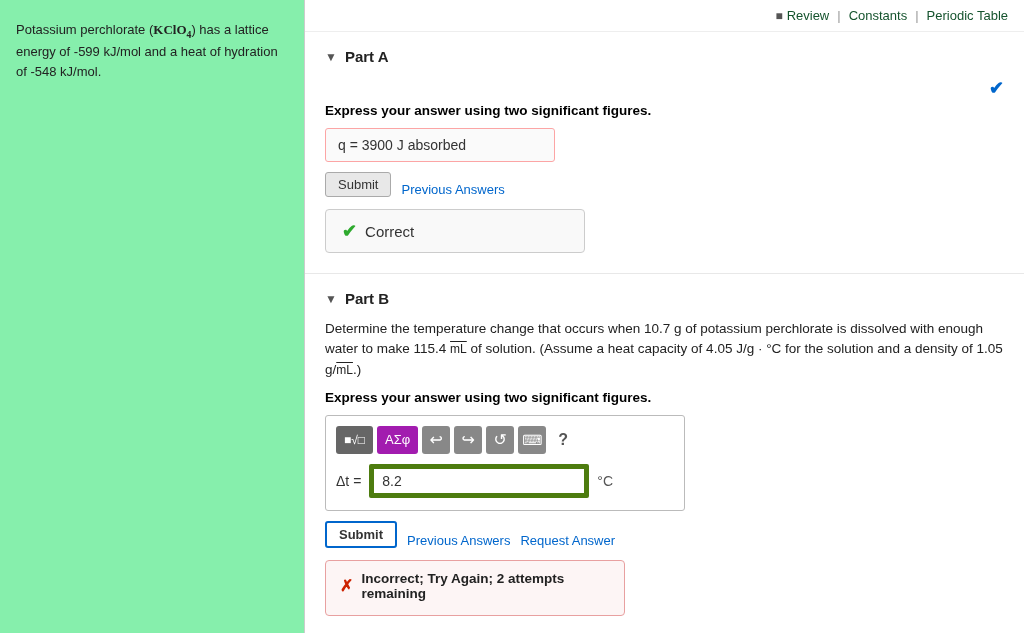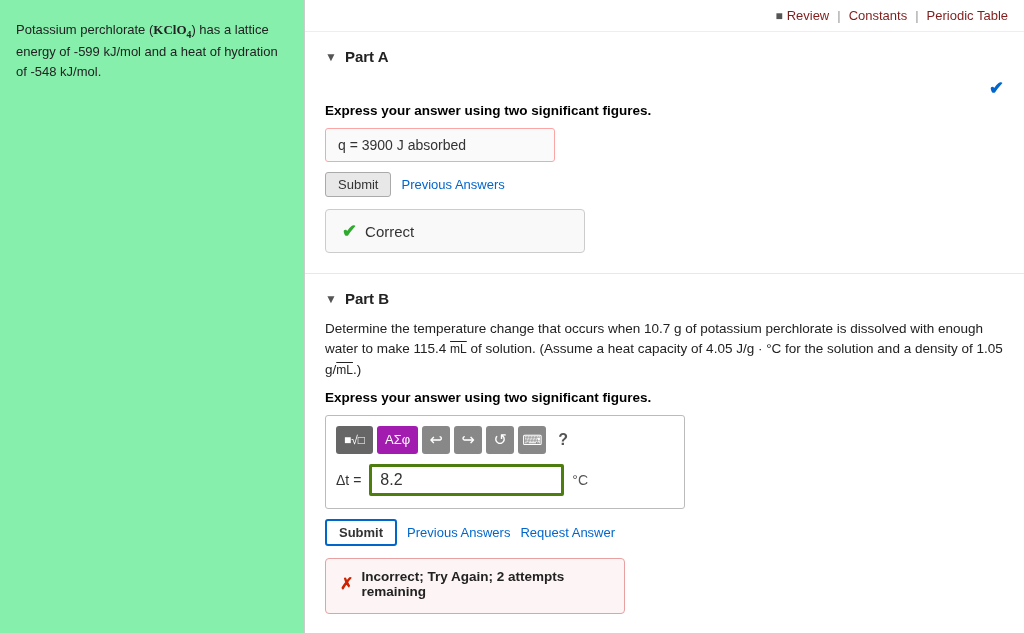--- a/index.html
+++ b/index.html
@@ -39,21 +39,21 @@
       display: flex;
       justify-content: flex-end;
       align-items: center;
       padding: 8px 16px;
       background: #fff;
       border-bottom: 1px solid #eee;
       font-size: 13px;
       gap: 4px;
     }
     .top-nav a {
-      color: #7f1d1d;
+      color: #14532d;
       text-decoration: none;
       font-size: 13px;
       text-align: center;
     }
     .top-nav .sep {
       color: #999;
       margin: 0 4px;
     }
 
     
@@ -112,21 +112,21 @@
       color: #333;
       background: #fafafa;
       margin-bottom: 10px;
       display: inline-block;
       min-width: 230px;
     }
 
     
     .buttons-row {
       display: flex;
-      align-items: center;
+      align-items: flex-end;
       gap: 10px;
       margin-bottom: 12px;
     }
     .btn-submit {
       background: #e8e8e8;
       border: 1px solid #aaa;
       border-radius: 3px;
       padding: 4px 12px;
       font-size: 13px;
       color: #333;
@@ -216,25 +216,25 @@
     .delta-input-row {
       display: flex;
       align-items: center;
       gap: 8px;
     }
     .delta-label {
       font-size: 14px;
       color: #333;
     }
     .math-input {
-      border: 3px solid #4d7c0f;
+      border: 5px solid #4d7c0f;
       border-radius: 2px;
-      font-size: 16px;
+      font-size: 14px;
       padding: 4px 8px;
-      width: 195px;
+      width: 220px;
       color: #333;
       background: #fff;
     }
     .unit-label {
       font-size: 14px;
       color: #555;
     }
 
     
     .incorrect-box {

